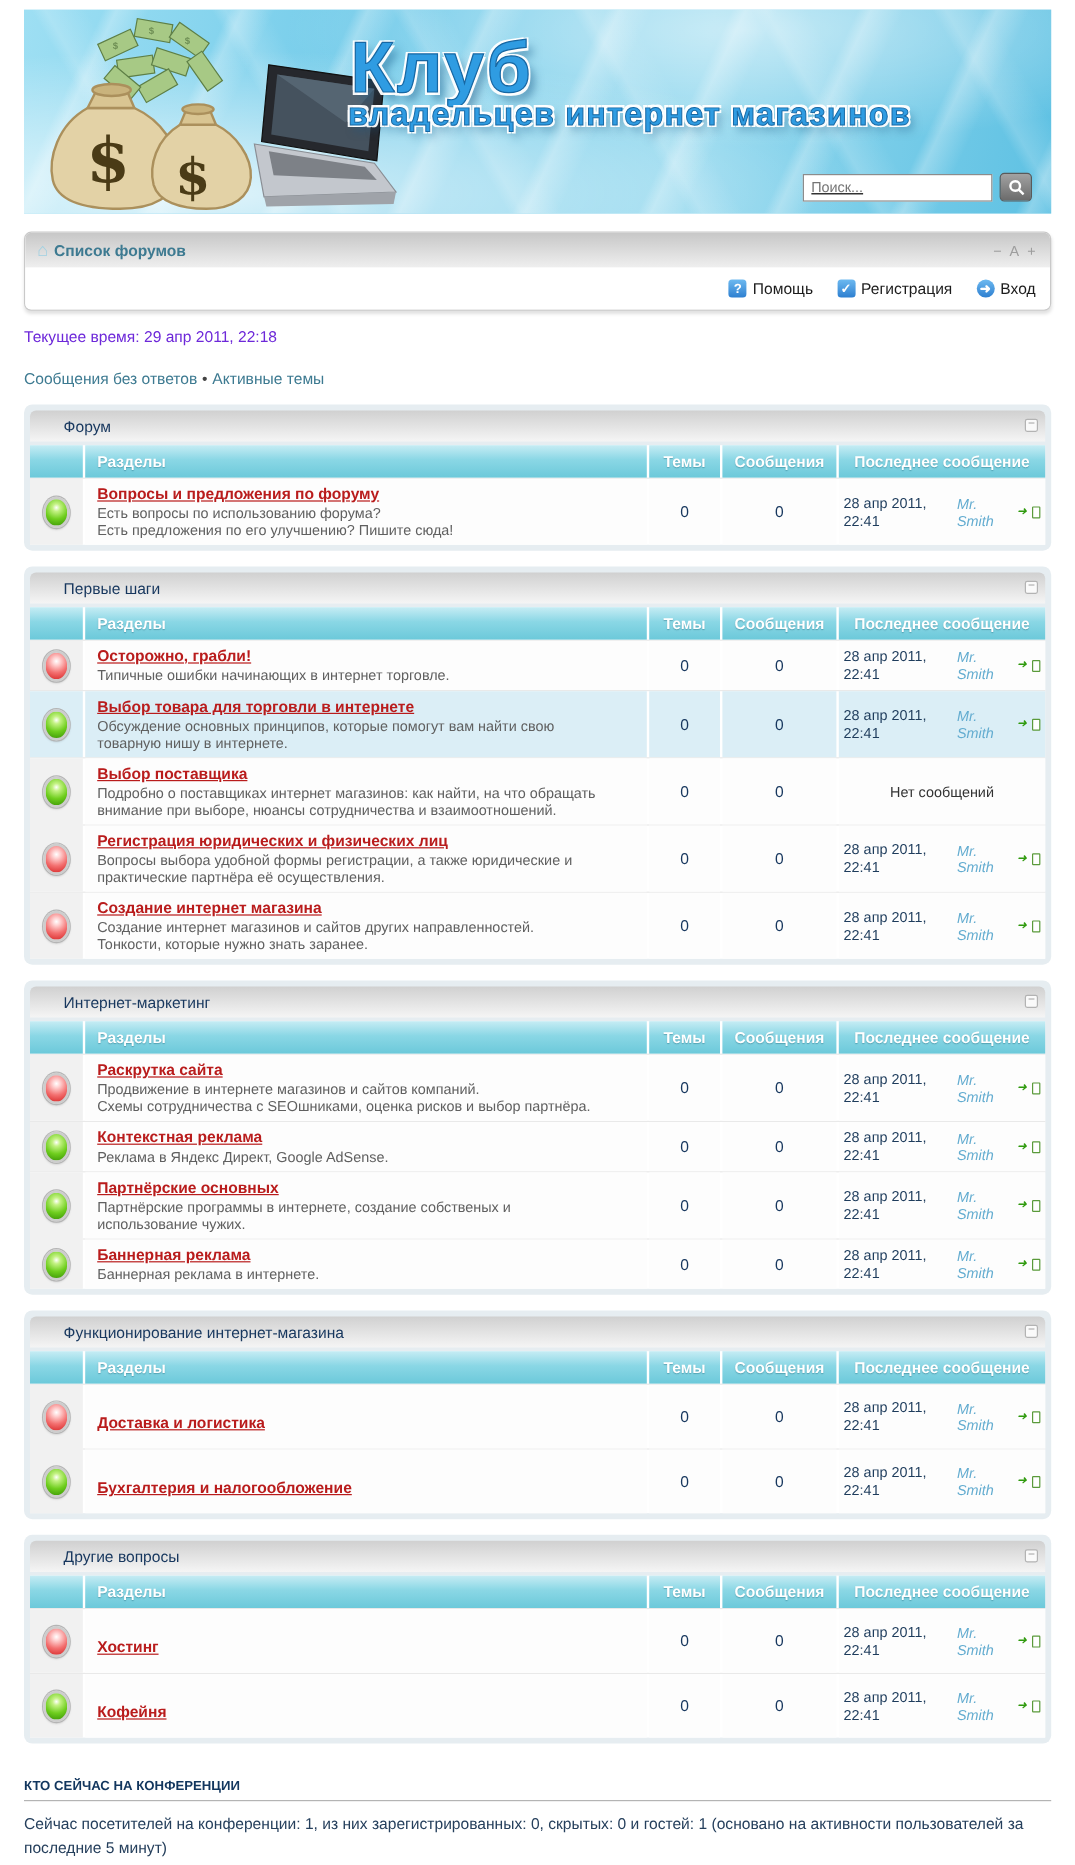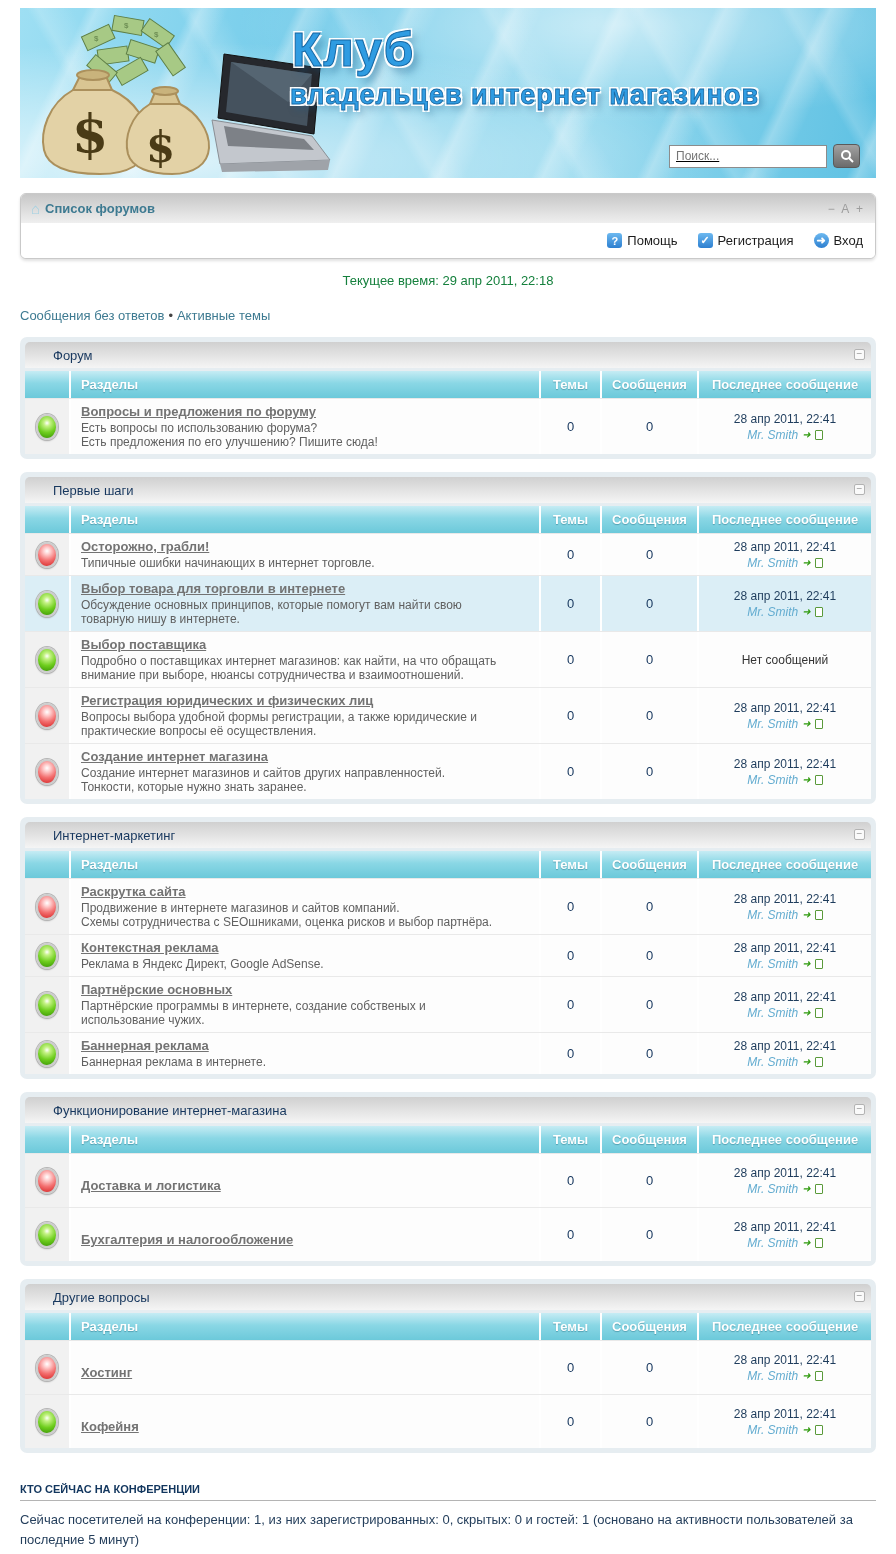--- a/index.html
+++ b/index.html
@@ -9,21 +9,21 @@
   
   .banner { position:relative; height:170px; overflow:hidden;
     background:linear-gradient(100deg,#9edff3 0%,#70cae9 35%,#93d8ee 65%,#5ec1e3 100%); }
   .banner .streaks { position:absolute; inset:0;
     background:
       radial-gradient(ellipse at 18% 90%, rgba(255,255,255,.75), rgba(255,255,255,0) 55%),
       radial-gradient(ellipse at 70% 10%, rgba(255,255,255,.5), rgba(255,255,255,0) 45%),
       repeating-linear-gradient(115deg, rgba(255,255,255,0) 0 60px, rgba(255,255,255,.28) 70px, rgba(255,255,255,0) 95px),
       repeating-linear-gradient(60deg, rgba(255,255,255,0) 0 90px, rgba(255,255,255,.18) 100px, rgba(255,255,255,0) 130px); }
   .banner-illustration { position:absolute; left:8px; top:4px; }
-  .banner-title { position:absolute; left:272px; top:14px; font-size:48px; font-weight:bold;
+  .banner-title { position:absolute; left:272px; top:14px; font-size:60px; font-weight:bold;
     color:#2f9ce2; letter-spacing:2px; -webkit-text-stroke:1px #1667a3;
     text-shadow:2px 2px 0 rgba(255,255,255,.95), -2px -2px 0 rgba(255,255,255,.95),
       2px -2px 0 rgba(255,255,255,.95), -2px 2px 0 rgba(255,255,255,.95), 5px 6px 8px rgba(25,90,135,.55); }
   .banner-sub { position:absolute; left:270px; top:72px; font-size:27px; font-weight:bold;
     color:#2f9ce2; letter-spacing:1px; -webkit-text-stroke:0.8px #1667a3;
     text-shadow:2px 2px 0 rgba(255,255,255,.95), -2px -2px 0 rgba(255,255,255,.95),
       2px -2px 0 rgba(255,255,255,.95), -2px 2px 0 rgba(255,255,255,.95), 4px 5px 7px rgba(25,90,135,.5); }
   .searchbar { position:absolute; right:16px; bottom:10px; display:flex; align-items:center; gap:6px;text-decoration:underline; }
   .searchbar input { width:158px; height:23px; border:1px solid #8c8c8c; padding:2px 6px; font-size:12px;
     color:#444; font-family:"Liberation Sans", sans-serif; }
@@ -36,21 +36,21 @@
   .nav-top { height:29px; background:linear-gradient(#c7c7c7,#efefef); display:flex; align-items:center; padding:0 10px; }
   .crumb { display:flex; align-items:center; gap:5px; color:#3d7a91; font-weight:bold; font-size:13px; text-decoration:none; cursor:pointer; }
   .home-ico { color:#9fd0e2; font-size:15px; line-height:1; }
   .font-resize { margin-left:auto; color:#9d9d9d; font-size:12px; letter-spacing:2px; cursor:pointer; }
   .nav-bottom { height:35px; background:#fff; display:flex; align-items:center; justify-content:flex-end; gap:20px; padding:0 12px; }
   .nav-link { display:flex; align-items:center; gap:5px; color:#1c1c1c; font-size:13px; text-decoration:none; cursor:pointer; }
   .sq-ico { width:15px; height:15px; border-radius:3px; background:linear-gradient(#6db9f0,#2d7fd0);
     color:#fff; font-size:11px; font-weight:bold; display:flex; align-items:center; justify-content:center; }
   .sq-ico.round { border-radius:50%; }
 
-  .current-time { text-align:center; margin-top:14px; font-size:13px; color:#15803d; }
+  .current-time { text-align:left; margin-top:14px; font-size:13px; color:#6d28d9; }
   .quick-links { margin-top:20px; font-size:13px; color:#3d7a91; }
   .quick-links a { color:#3d7a91; text-decoration:none; cursor:pointer; }
   .quick-links .sep { color:#444; margin:0 4px; }
 
   
   #categories { margin-top:14px; }
   .cat { background:#e6edf1; border-radius:7px; padding:5px; margin-bottom:13px; }
   .cat-head { position:relative; height:26px; background:linear-gradient(#d0d0d0,#f5f5f5);
     border-radius:5px 5px 0 0; display:flex; align-items:center; }
   .cat-title { font-size:13px; font-weight:normal; color:#17375e; padding-left:28px; }
@@ -59,30 +59,30 @@
   .cat-table { background:#fff; margin-top:3px; }
   .frow { display:flex; }
   .frow + .frow { border-top:1px solid #e9e9e9; }
   .cell { margin-left:2px; }
   .cell:first-child { margin-left:0; }
   .icon-cell { width:44px; background:#f1f1f1; display:flex; align-items:center; justify-content:center; }
   .main-cell { flex:1; background:#fdfdfd; padding:5px 10px; display:flex; flex-direction:column; justify-content:center; }
   .num-cell { width:59px; background:#fdfdfd; display:flex; align-items:center; justify-content:center;
     font-size:13px; color:#17375e; }
   .num-cell.posts { width:95px; }
-  .last-cell { width:172px; background:#fdfdfd; display:flex; flex-direction:column; align-items:center;
+  .last-cell { width:172px; background:#fdfdfd; display:flex; flex-direction:row; align-items:center;
     justify-content:center; padding:5px 4px; }
   .thead { height:27px; }
   .thead .cell { background:linear-gradient(180deg,#c6ecf4 0%,#8ad7e5 45%,#6cc9da 100%);
     color:#fff; font-size:13px; font-weight:bold; text-shadow:0 1px 1px rgba(0,70,90,.35);
     display:flex; align-items:center; }
   .thead .main-cell { padding:0 10px; flex-direction:row; justify-content:flex-start; }
   .thead .num-cell, .thead .last-cell { justify-content:center; flex-direction:row; padding:0; }
   .frow.hl .icon-cell, .frow.hl .main-cell, .frow.hl .num-cell, .frow.hl .last-cell { background:#dbeef6; }
-  .ftitle { font-size:13px; font-weight:bold; color:#737373; text-decoration:underline; cursor:pointer; line-height:15px; }
+  .ftitle { font-size:13px; font-weight:bold; color:#b91c1c; text-decoration:underline; cursor:pointer; line-height:15px; }
   .fdesc { font-size:12px; color:#606060; line-height:14px; margin-top:2px; }
   .fdesc + .fdesc { margin-top:0; }
   .no-desc-pad { padding-top:24px; padding-bottom:14px; }
   .lp-date { font-size:12px; color:#1e3c5c; line-height:15px; }
   .lp-user-line { display:flex; align-items:center; gap:4px; margin-top:1px;font-style:italic; }
   .lp-user { font-size:12px; color:#63acd0; text-decoration:none; cursor:pointer; }
   .lp-arrow { color:#2f9a0d; font-size:10px; line-height:1; }
   .lp-page { width:8px; height:10px; background:#fff; border:1px solid #5a9a3a; border-radius:1px; display:inline-block; }
   .no-posts { font-size:12px; color:#333; }
 
@@ -287,21 +287,21 @@
               <span class="no-posts">Нет сообщений</span>
             </div>
           </div>
           <div class="frow">
             <div class="cell icon-cell">
               <span class="orb red"></span>
             </div>
             <div class="cell main-cell">
               <a class="ftitle">Регистрация юридических и физических лиц</a>
               <div class="fdesc">Вопросы выбора удобной формы регистрации, а также юридические и</div>
-              <div class="fdesc">практические вопросы её осуществления.</div>
+              <div class="fdesc">практические партнёра её осуществления.</div>
             </div>
             <div class="cell num-cell">0</div>
             <div class="cell num-cell posts">0</div>
             <div class="cell last-cell">
               <div class="lp-date">28 апр 2011, 22:41</div>
               <div class="lp-user-line">
                 <a class="lp-user">Mr. Smith</a>
                 <span class="lp-arrow">➜</span>
                 <span class="lp-page"></span>
               </div>

